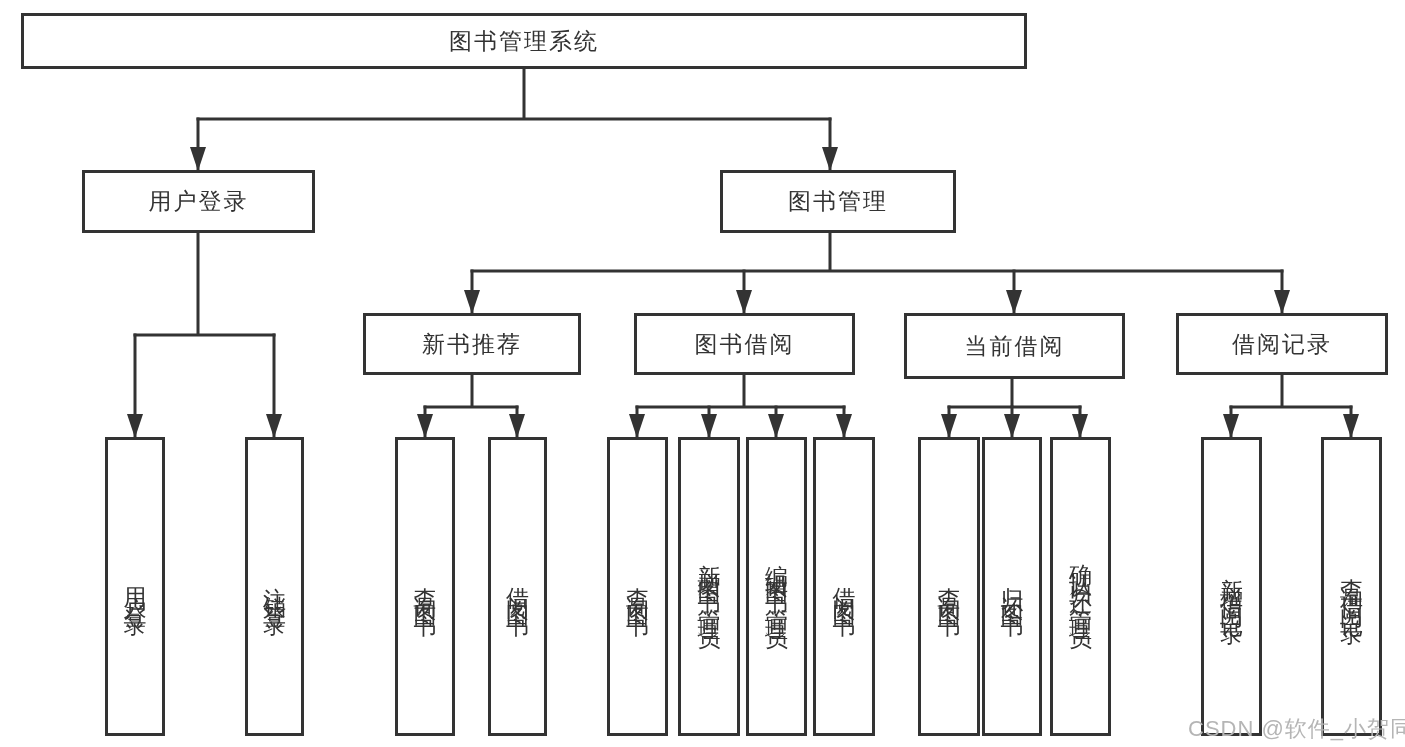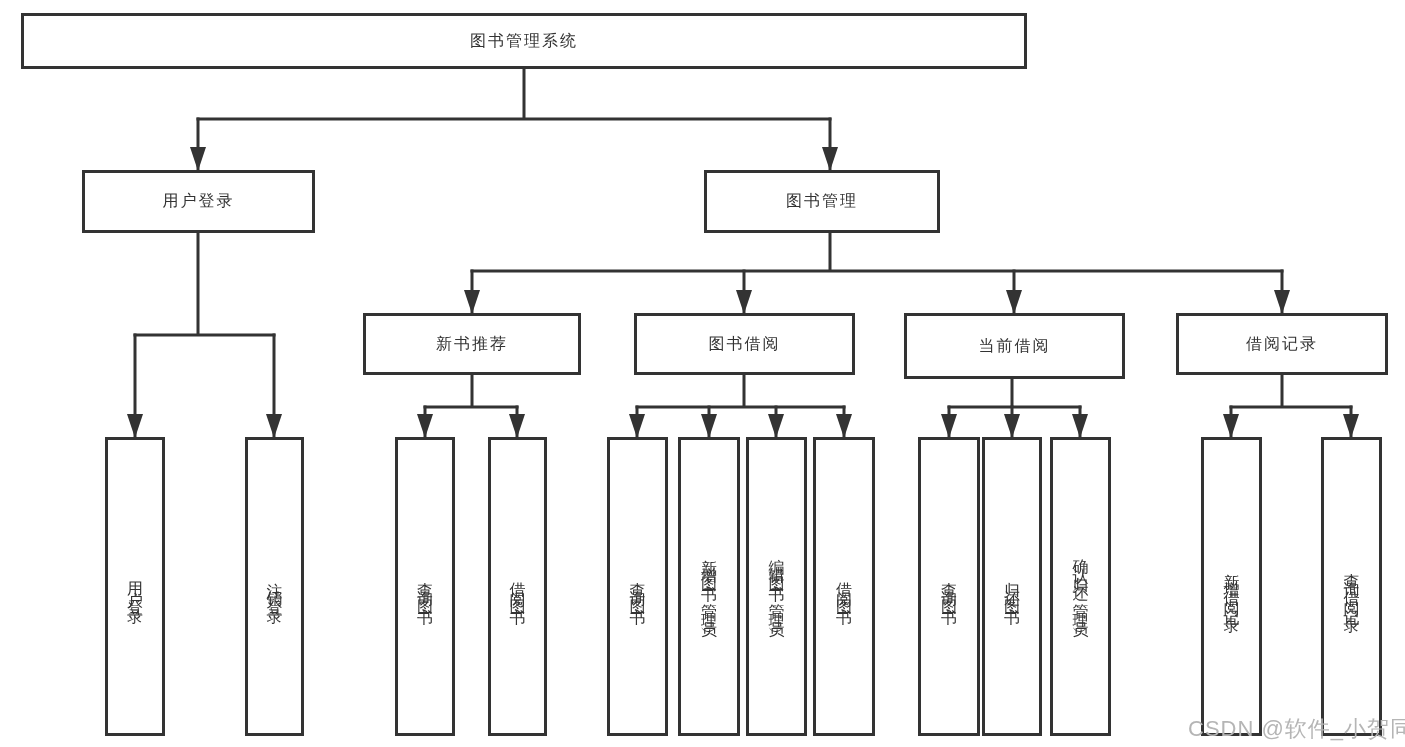--- a/index.html
+++ b/index.html
@@ -13,21 +13,21 @@
   svg.connectors{position:absolute;left:0;top:0;width:1405px;height:747px;z-index:1;}
   .node{
     position:absolute;
     box-sizing:border-box;
     background:#ffffff;
     border:3px solid #333333;
     color:#333333;
     display:flex;
     align-items:center;
     justify-content:center;
-    font-size:16px;
+    font-size:23px;
     z-index:2;
   }
   .node.h{letter-spacing:2px;white-space:nowrap;}
   .node.v{
     writing-mode:vertical-rl;
     text-orientation:mixed;
     letter-spacing:9px;
     line-height:1;
   }
   .watermark{
@@ -83,21 +83,21 @@
 
       <path d="M1282 375 V407 M1231 407 H1351"></path>
       <line x1="1231" y1="407" x2="1231" y2="437" marker-end="url(#ah)"></line>
       <line x1="1351" y1="407" x2="1351" y2="437" marker-end="url(#ah)"></line>
     </g>
   </svg>
 
   <div class="node h" style="left:21px;top:13px;width:1006px;height:56px">图书管理系统</div>
 
   <div class="node h" style="left:82px;top:170px;width:233px;height:63px">用户登录</div>
-  <div class="node h" style="left:704px;top:170px;width:236px;height:63px">图书管理</div>
+  <div class="node h" style="left:720px;top:170px;width:236px;height:63px">图书管理</div>
 
   <div class="node h" style="left:634px;top:313px;width:221px;height:62px">图书借阅</div>
   <div class="node h" style="left:363px;top:313px;width:218px;height:62px">新书推荐</div>
   <div class="node h" style="left:904px;top:313px;width:221px;height:66px">当前借阅</div>
   <div class="node h" style="left:1176px;top:313px;width:212px;height:62px">借阅记录</div>
 
   <div class="node v" style="left:105px;top:437px;width:60px;height:299px">用户登录</div>
   <div class="node v" style="left:245px;top:437px;width:59px;height:299px">注销登录</div>
 
   <div class="node v" style="left:395px;top:437px;width:60px;height:299px">查询图书</div>

